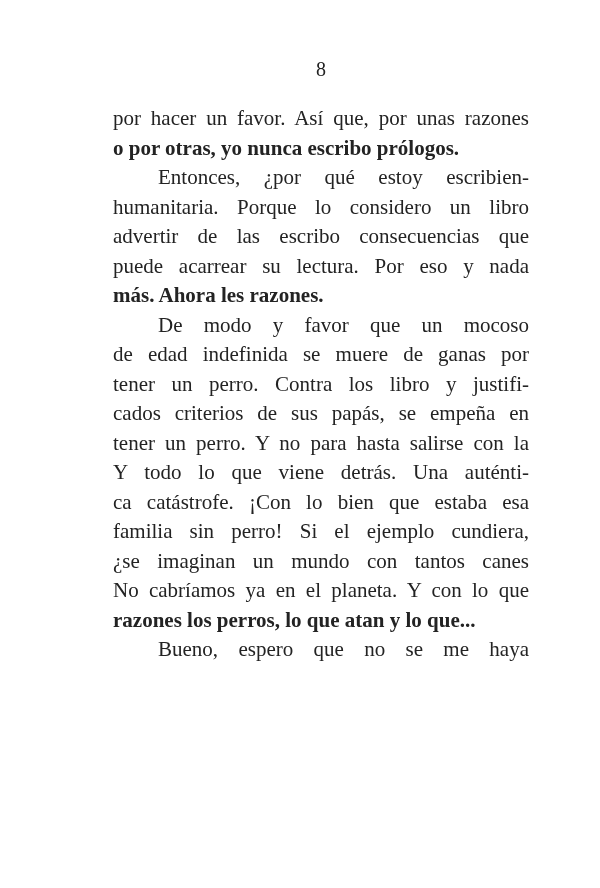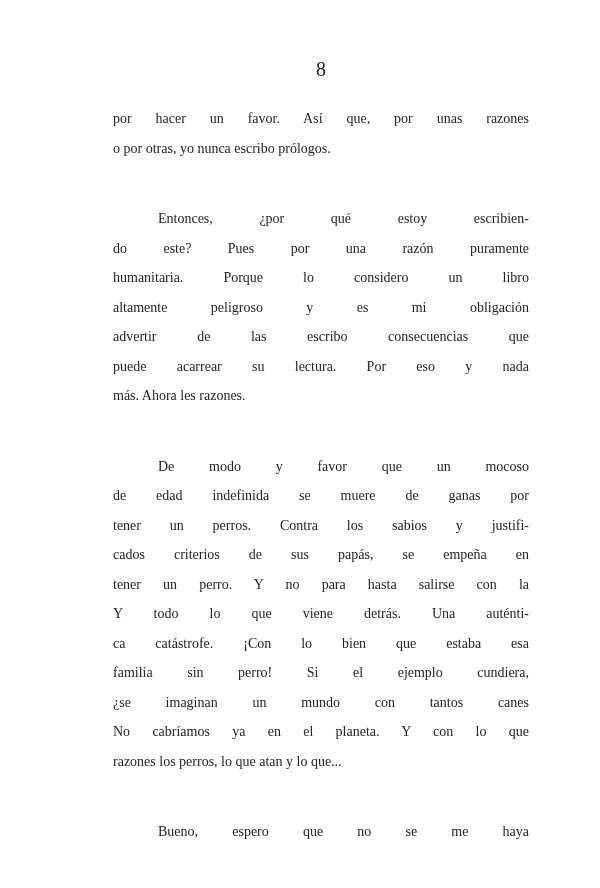--- a/index.html
+++ b/index.html
@@ -27,65 +27,63 @@
     width: 416px;
     text-align: center;
     font-size: 20px;
     line-height: 20px;
   }
   .page-text {
     position: absolute;
     top: 104px;
     left: 113px;
     width: 416px;
-    font-size: 14px;
+    font-size: 21px;
     line-height: 29.5px;
   }
   .paragraph { margin: 0; padding: 0; }
   .line {
     text-align: justify;
     text-align-last: justify;
   }
   .line.end {
     text-align: right;
     text-align-last: left;
+    font-weight: bold;
   }
   .line.indent {
     padding-left: 45px;
-    margin-top: 41px;
   }
 </style>
 </head>
 <body>
 
 <div class="book-page">
 
   <div class="page-number">8</div>
 
   <div class="page-text">
 
     <div class="paragraph">
       <div class="line">por hacer un favor. Así que, por unas razones</div>
       <div class="line end">o por otras, yo nunca escribo prólogos.</div>
     </div>
 
     <div class="paragraph">
       <div class="line indent">Entonces, ¿por qué estoy escribien-</div>
-      <div class="line">do este? Pues por una razón puramente</div>
       <div class="line">humanitaria. Porque lo considero un libro</div>
-      <div class="line">altamente peligroso y es mi obligación</div>
       <div class="line">advertir de las escribo consecuencias que</div>
       <div class="line">puede acarrear su lectura. Por eso y nada</div>
       <div class="line end">más. Ahora les razones.</div>
     </div>
 
     <div class="paragraph">
       <div class="line indent">De modo y favor que un mocoso</div>
       <div class="line">de edad indefinida se muere de ganas por</div>
-      <div class="line">tener un perros. Contra los sabios y justifi-</div>
+      <div class="line">tener un perro. Contra los libro y justifi-</div>
       <div class="line">cados criterios de sus papás, se empeña en</div>
       <div class="line">tener un perro. Y no para hasta salirse con la</div>
       <div class="line">Y todo lo que viene detrás. Una auténti-</div>
       <div class="line">ca catástrofe. ¡Con lo bien que estaba esa</div>
       <div class="line">familia sin perro! Si el ejemplo cundiera,</div>
       <div class="line">¿se imaginan un mundo con tantos canes</div>
       <div class="line">No cabríamos ya en el planeta. Y con lo que</div>
       <div class="line end">razones los perros, lo que atan y lo que...</div>
     </div>
 

